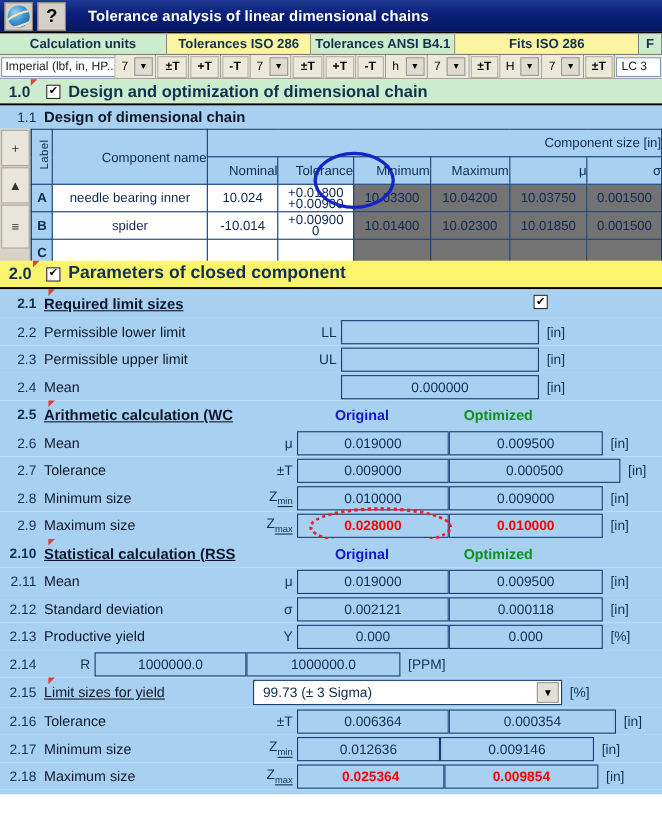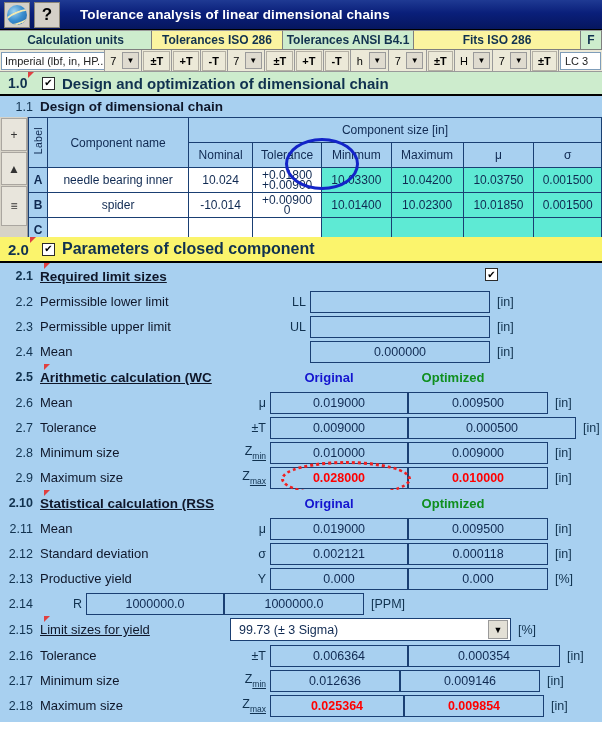--- a/index.html
+++ b/index.html
@@ -159,24 +159,24 @@
 
   
   .tbl-wrap { background: #a8d0f0; position: relative; }
   table.comp { border-collapse: collapse; table-layout: fixed; }
   table.comp th, table.comp td {
     border: 1px solid #1a3f73;
     font-size: 12px; color: #102a52;
     padding: 0; text-align: center;
     height: 25px;
   }
-  table.comp th { background: #a8d0f0; font-weight: normal; }
+  table.comp th { background: #a8d0f0; font-weight: normal; text-align: right; }
   td.nameCell { background: #ffffff; text-align: left; padding-left: 4px; }
   td.numCell  { background: #ffffff; }
-  td.blueCell { background: #5eead4; }
+  td.blueCell { background: #737373; }
   td.tolCell  { background: #ffffff; font-size: 9.5px; line-height: 10.5px; }
   th.vlabel { width: 18px; }
   .vlabel-txt {
     writing-mode: vertical-rl; transform: rotate(180deg);
     font-size: 10.5px; letter-spacing: .3px;
   }
   td.abc { background: #a8d0f0; font-weight: bold; font-size: 14px; }
 
   
   .rail {
@@ -445,21 +445,21 @@
     <span class="field" style="width:138px">0.019000</span>
     <span class="field" style="width:140px">0.009500</span>
     <span class="unit">[in]</span>
   </div>
 
   <div class="row">
     <span class="num">2.7</span>
     <span class="lbl" style="width:184px">Tolerance</span>
     <span class="sym" style="width:46px">±T</span>
     <span class="field" style="width:138px">0.009000</span>
-    <span class="field" style="width:168px">0.000500</span>
+    <span class="field" style="width:156px">0.000500</span>
     <span class="unit">[in]</span>
   </div>
 
   <div class="row">
     <span class="num">2.8</span>
     <span class="lbl" style="width:184px">Minimum size</span>
     <span class="sym" style="width:46px">Z<sub>min</sub></span>
     <span class="field" style="width:138px">0.010000</span>
     <span class="field" style="width:140px">0.009000</span>
     <span class="unit">[in]</span>

